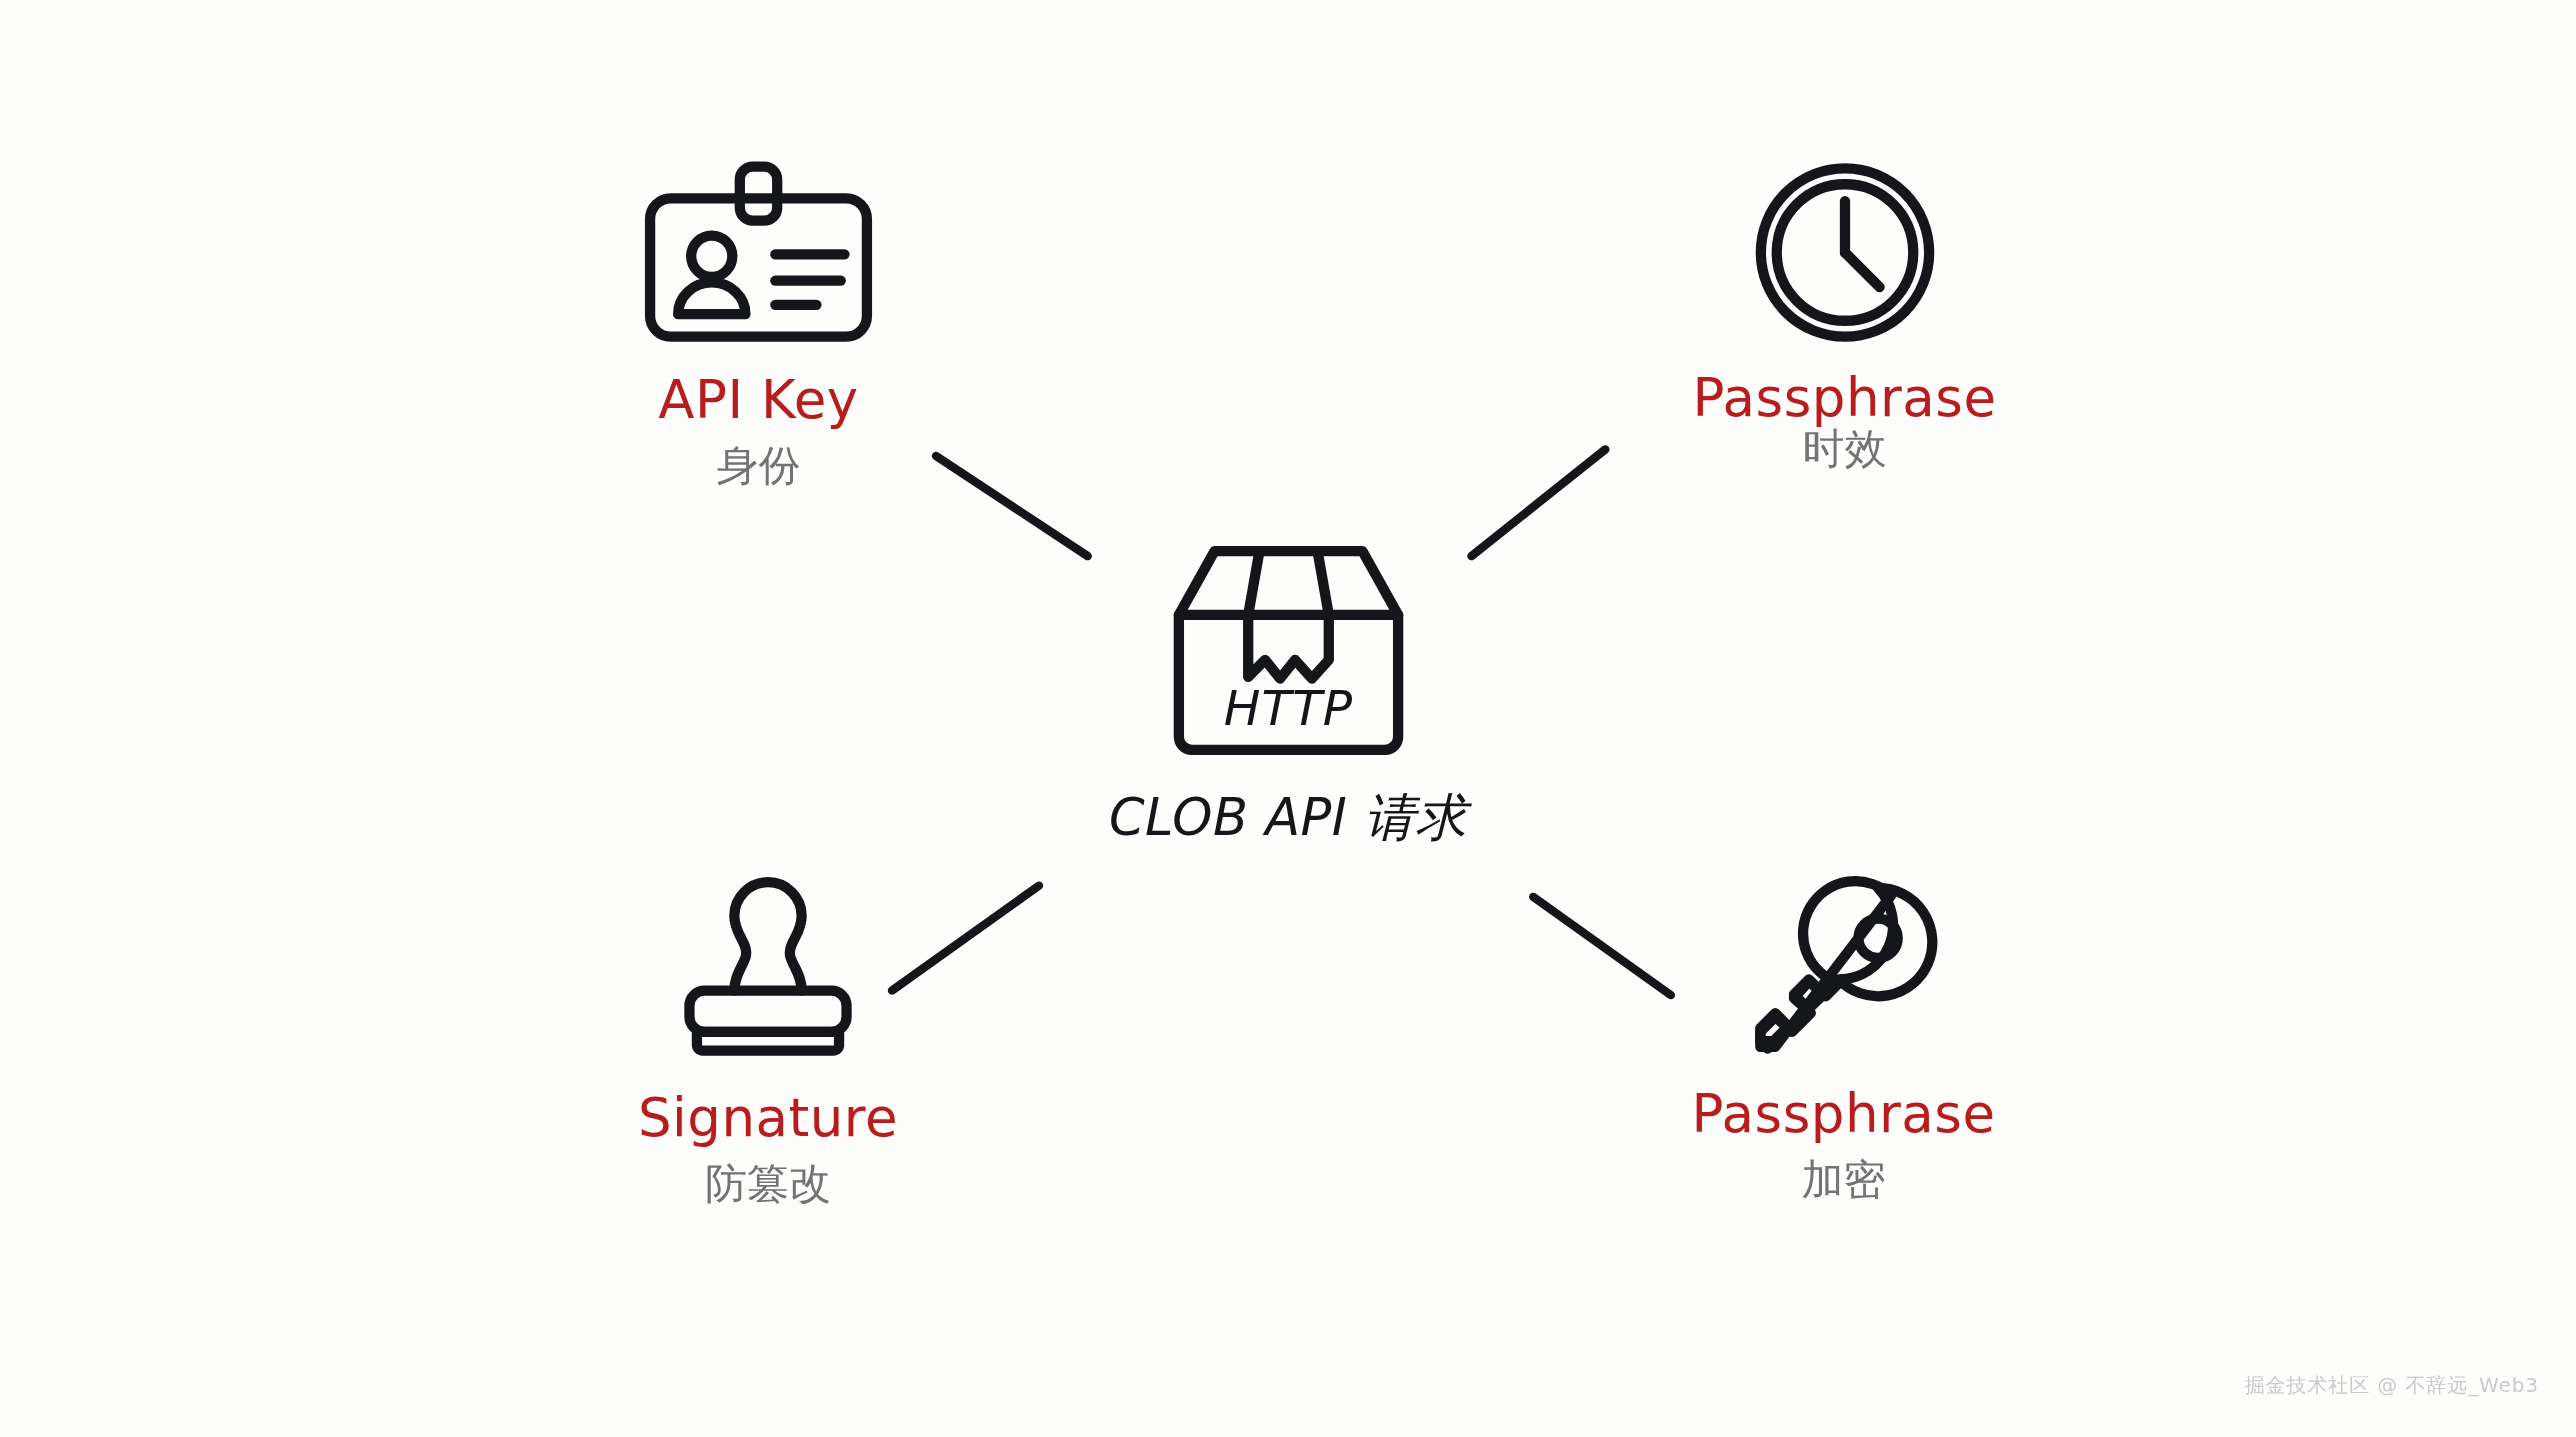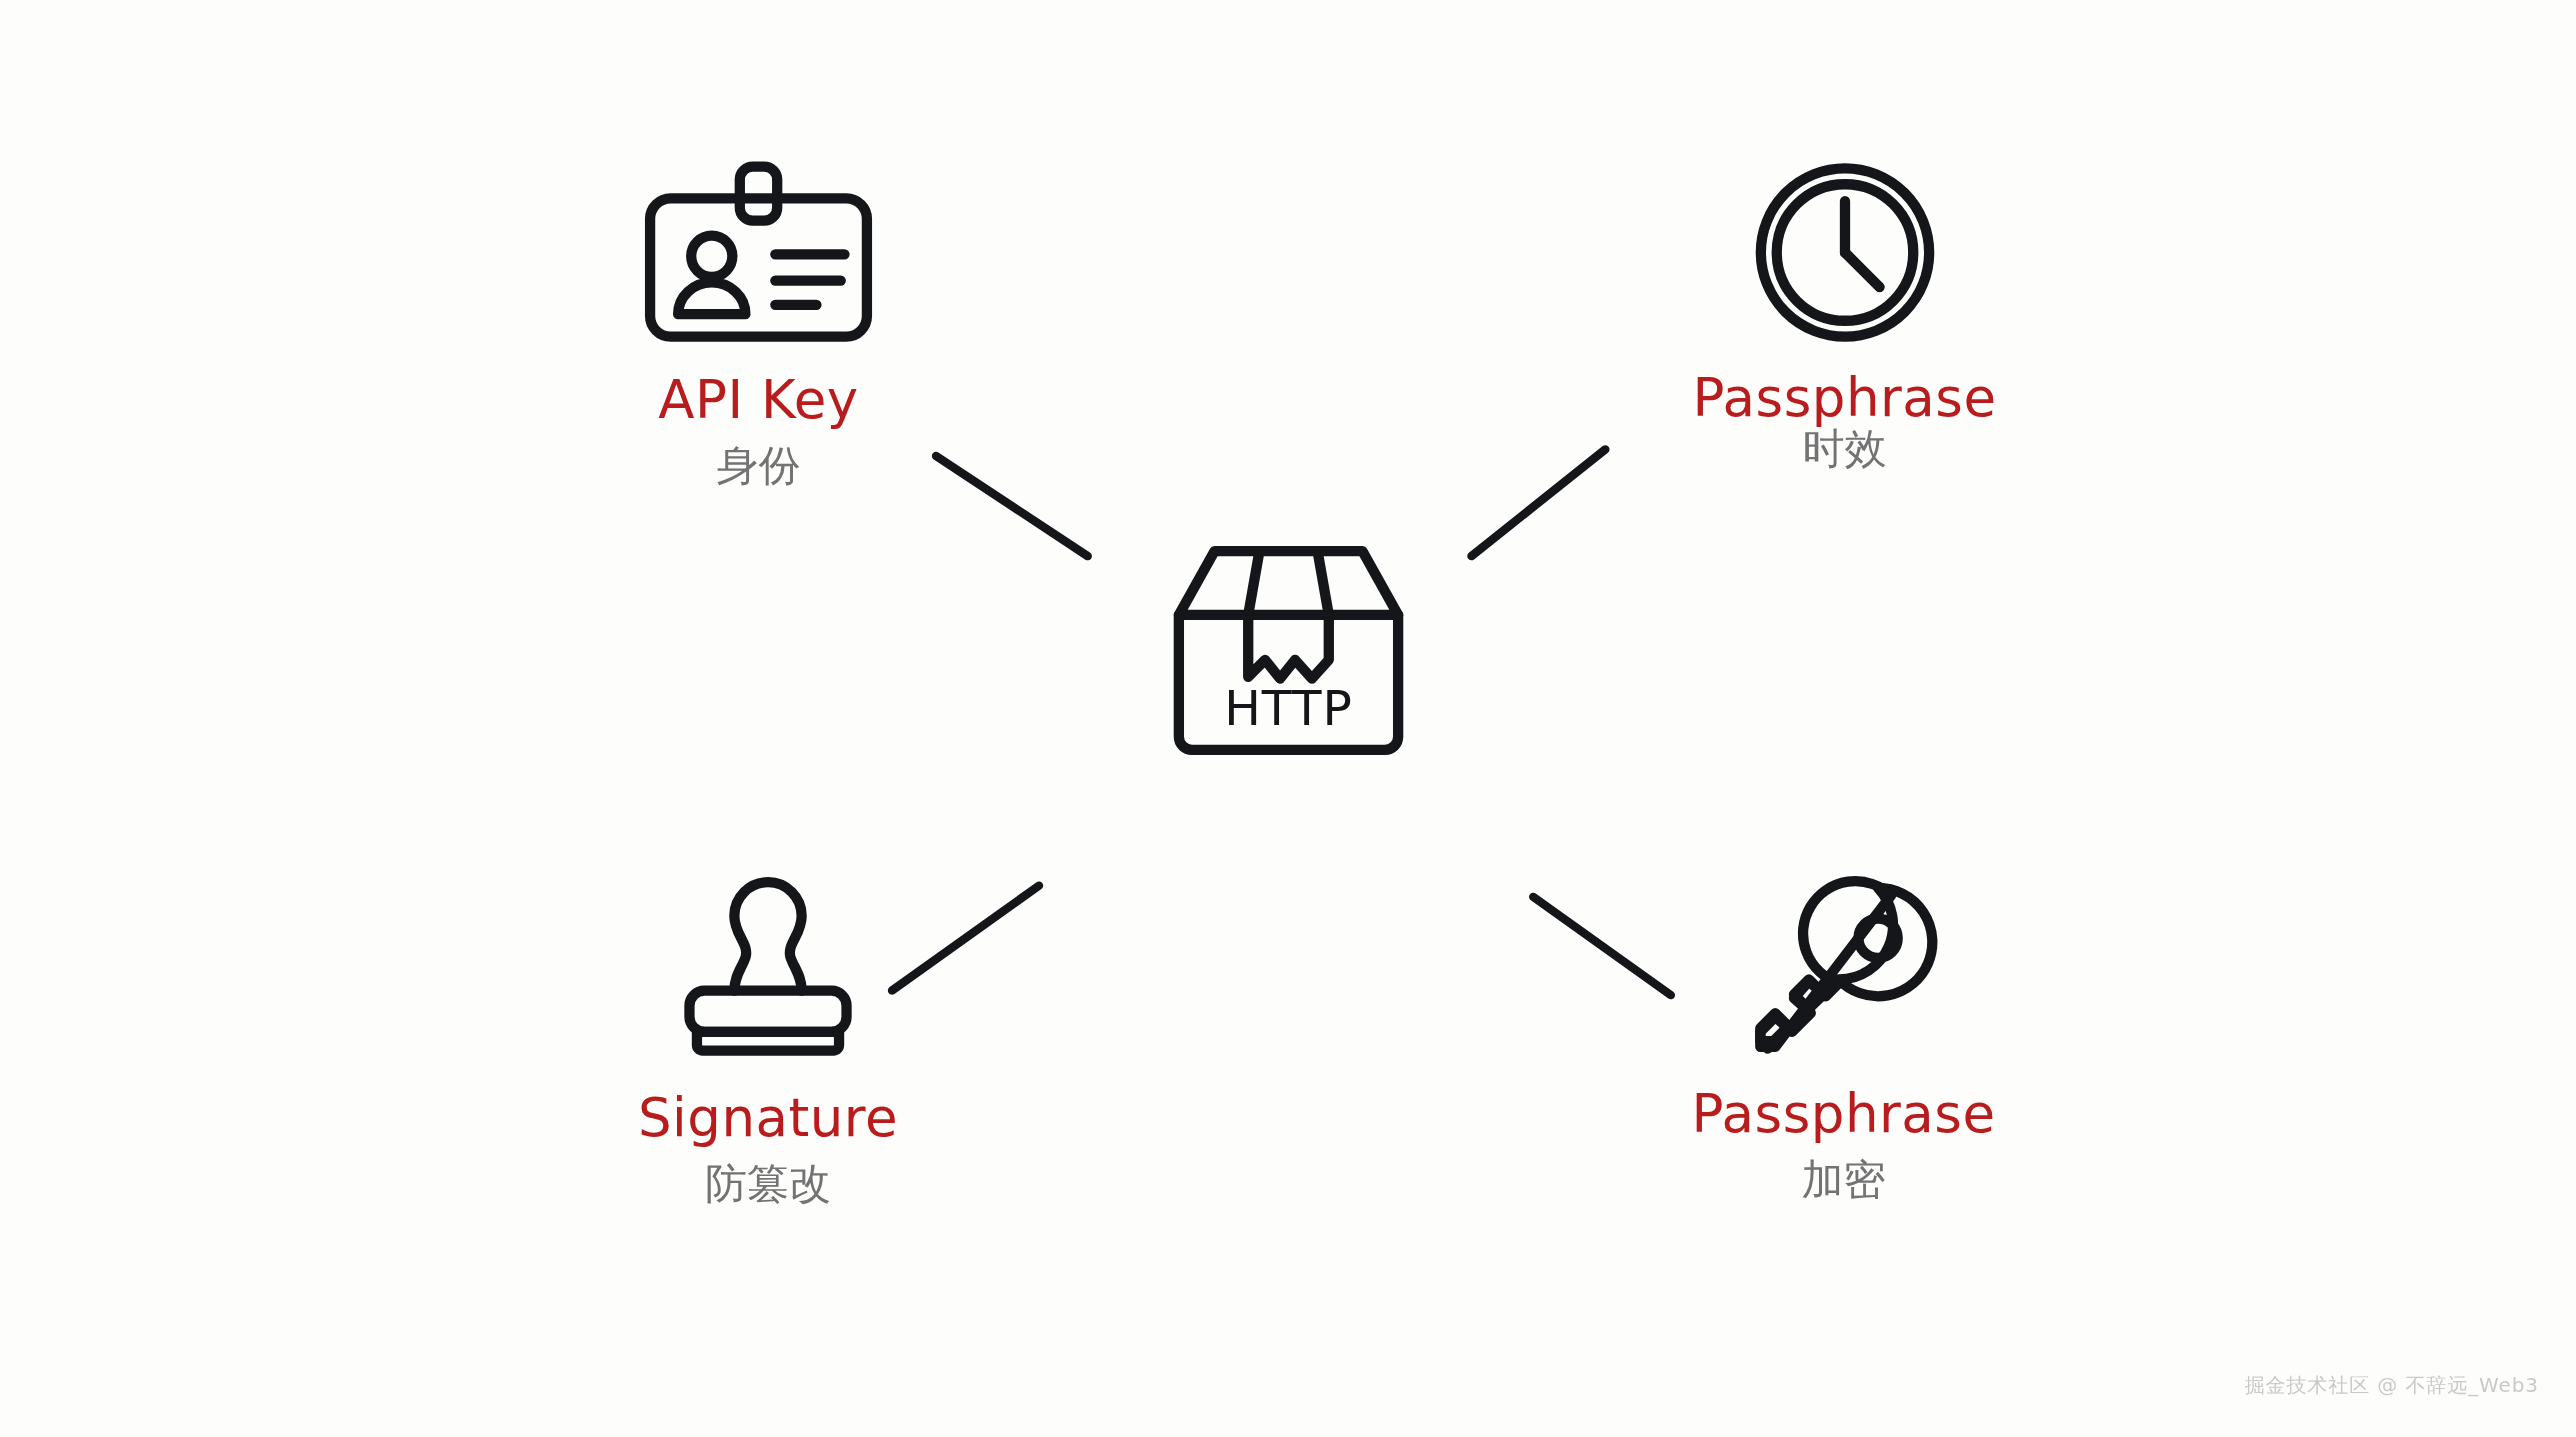--- a/index.html
+++ b/index.html
@@ -72,20 +72,21 @@
 
   
   #center-node {
     position: absolute;
     left: 1054px;
     top: 538px;
     width: 468px;
     display: flex;
     flex-direction: column;
     align-items: center;
+    font-style: italic;
   }
   #center-label {
     margin-top: 20.6px;
     font-family: "DejaVu Sans", "Liberation Sans", sans-serif;
     font-size: 51px;
     color: #14161a;
     white-space: nowrap;
     letter-spacing: 0.5px;
   }
 
@@ -159,20 +160,21 @@
 
         <path d="M18 82 L18 212 a14 14 0 0 0 14 14 L238 226 a14 14 0 0 0 14 -14 L252 82"></path>
 
         <line x1="104" y1="14" x2="92" y2="82"></line>
         <line x1="166" y1="14" x2="178" y2="82"></line>
 
         <path d="M92 82 L92 148 L110 130 L126 150 L142 130 L160 150 L178 130 L178 82"></path>
       </g>
       <text x="135" y="200" text-anchor="middle" font-family="DejaVu Sans, Liberation Sans, sans-serif" font-size="52" fill="#14161a" letter-spacing="1">HTTP</text>
     </svg>
+    <div id="center-label">CLOB API 请求</div>
   </div>
 
   <div class="node" id="node-passphrase">
     <svg class="node-icon" width="215" height="187" viewBox="0 0 230 200">
       <g fill="none" stroke="#14161a" stroke-width="11" stroke-linecap="round" stroke-linejoin="round">
 
         <path d="M152 18
                  A58 58 0 1 1 110 116
                  L94 132
                  L78 116

